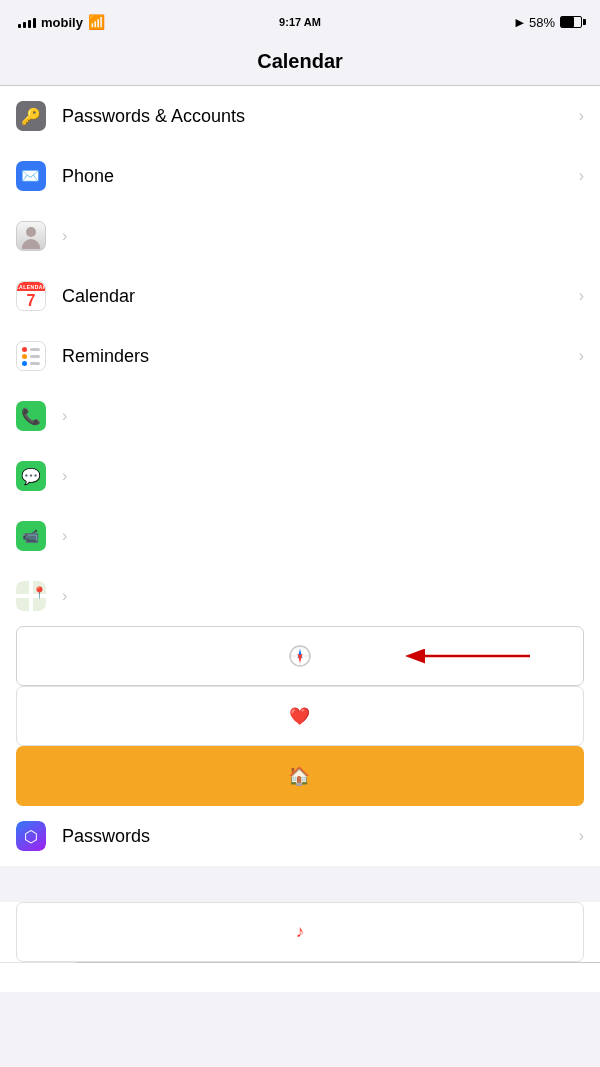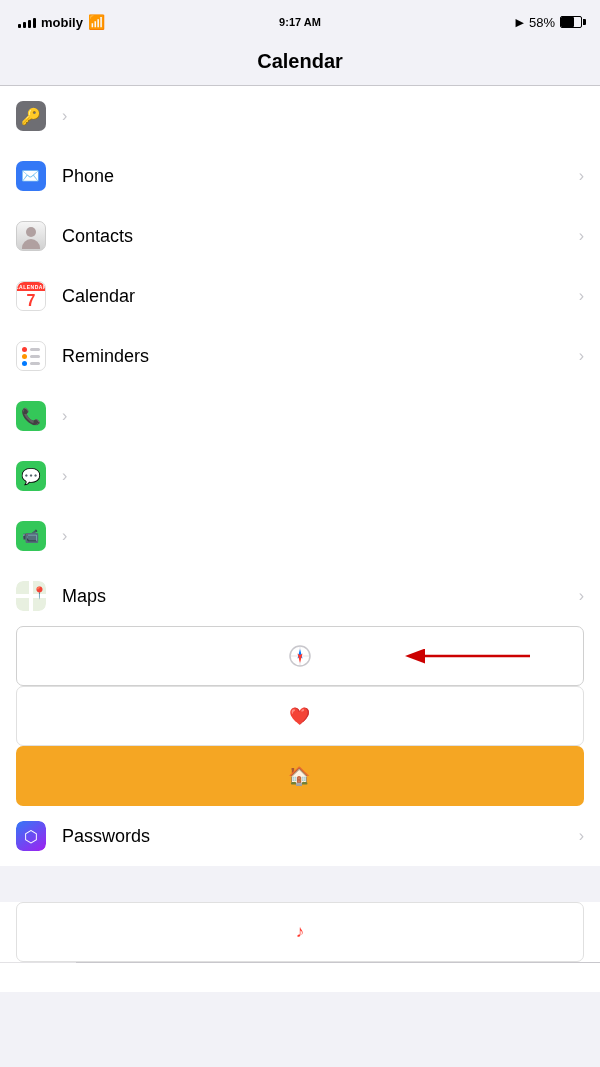--- a/index.html
+++ b/index.html
@@ -414,20 +414,21 @@
 </div>
 
 <div class="section-divider"></div>
 
 <div class="settings-list">
 
   <div class="settings-item">
     <div class="app-icon icon-passwords">
       <span style="color:#fff;font-size:16px;">🔑</span>
     </div>
+    <span class="item-label">Passwords &amp; Accounts</span>
     <span class="chevron">›</span>
     <div class="settings-item-separator"></div>
   </div>
 
   <div class="settings-item">
     <div class="app-icon icon-mail">
       <span style="color:#fff;font-size:15px;">✉️</span>
     </div>
     <span class="item-label">Phone</span>
     <span class="chevron">›</span>
@@ -436,21 +437,20 @@
 
   <div class="settings-item">
     <div class="app-icon" style="background:linear-gradient(180deg,#f5f5f5,#d0d0d0);border:1px solid #ccc;">
       <div class="contacts-inner">
         <div class="contacts-person">
           <div class="contacts-head"></div>
           <div class="contacts-body"></div>
         </div>
       </div>
     </div>
-    <span class="item-label">Contacts</span>
     <span class="chevron">›</span>
     <div class="settings-item-separator"></div>
   </div>
 
   <div class="settings-item">
     <div class="app-icon" style="padding:0;overflow:hidden;border:1px solid #ddd;">
       <div class="calendar-inner">
         <div class="cal-header">
           <span style="color:#fff;font-size:5px;font-weight:700;letter-spacing:0.5px;">CALENDAR</span>
         </div>
@@ -511,21 +511,20 @@
   </div>
 
   <div class="settings-item">
     <div class="app-icon" style="padding:0;overflow:hidden;">
       <div class="maps-inner">
         <div class="maps-road-h"></div>
         <div class="maps-road-v"></div>
         <div class="maps-pin">📍</div>
       </div>
     </div>
-    <span class="item-label">Maps</span>
     <span class="chevron">›</span>
     <div class="settings-item-separator"></div>
   </div>
 
   <div class="settings-item safari-row row-wrapper" style="position:relative;">
     <div class="app-icon safari-inner" style="padding:0;border:1px solid #d0d0d0;background:#fff;">
       <svg width="24" height="24" viewBox="0 0 24 24">
         <circle cx="12" cy="12" r="10" fill="none" stroke="#c8c7cc" stroke-width="1.5"></circle>
         <line x1="12" y1="2" x2="12" y2="22" stroke="#c8c7cc" stroke-width="0.5"></line>
         <line x1="2" y1="12" x2="22" y2="12" stroke="#c8c7cc" stroke-width="0.5"></line>

